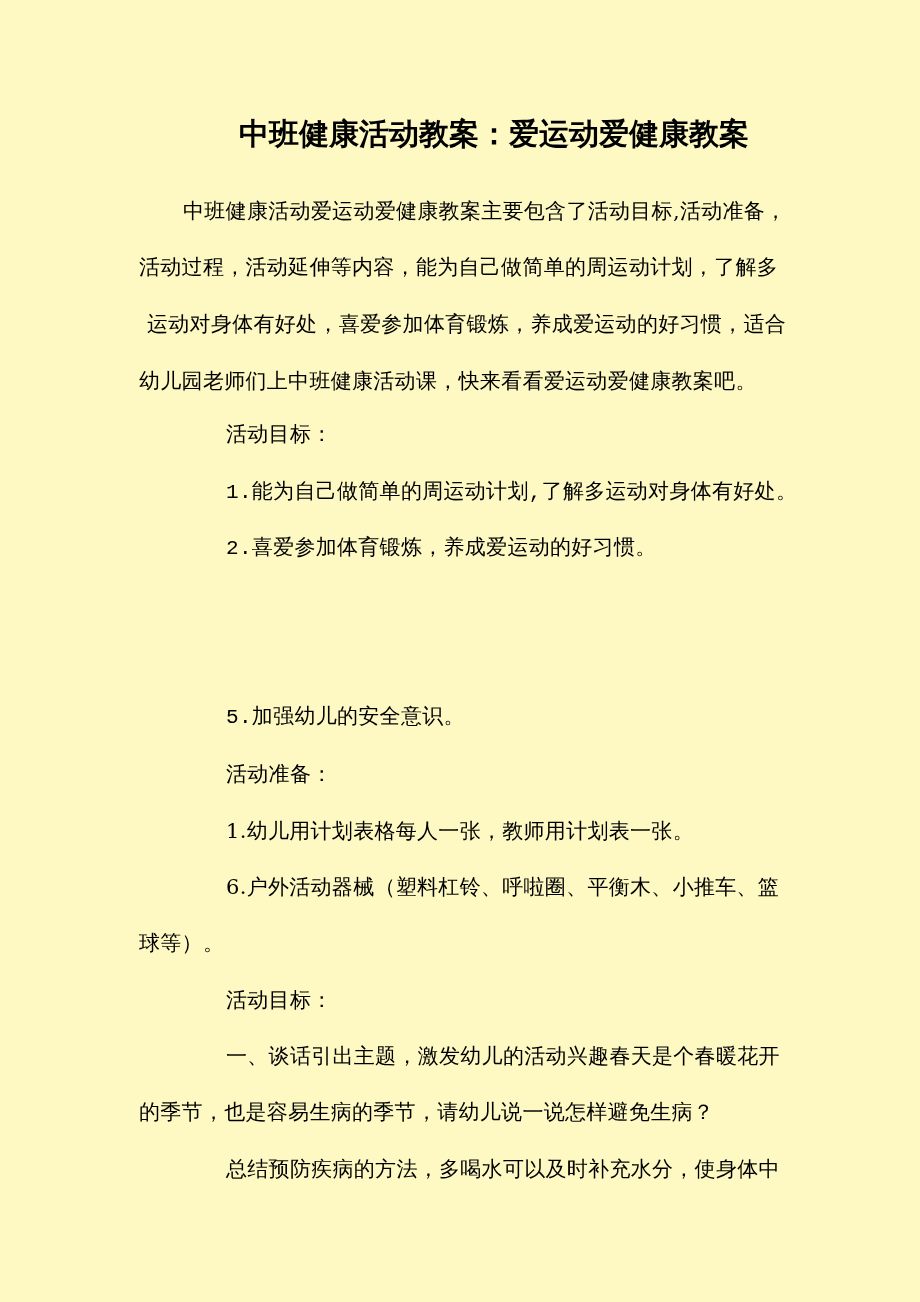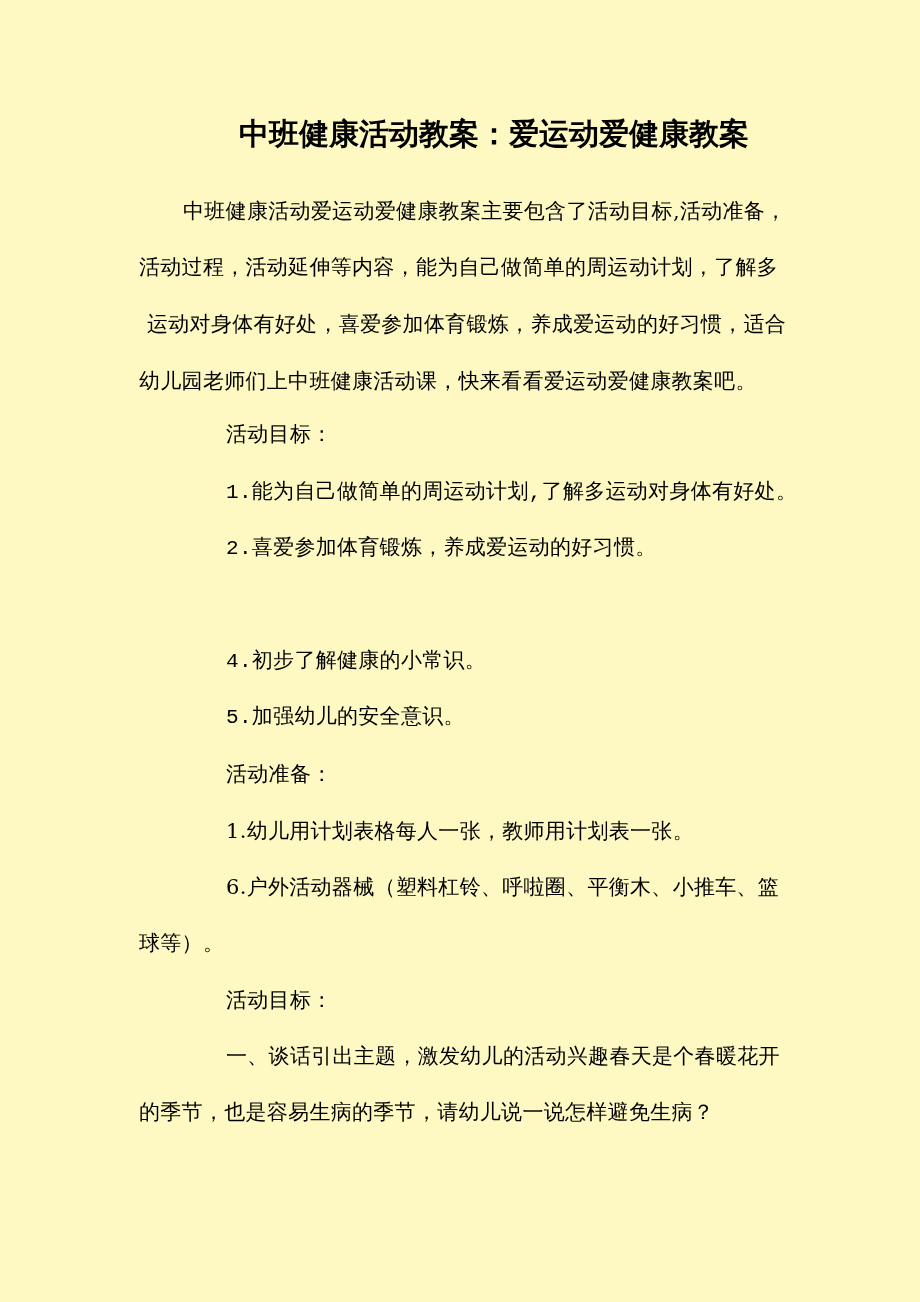--- a/index.html
+++ b/index.html
@@ -59,25 +59,25 @@
   <div class="title">中班健康活动教案：爱运动爱健康教案</div>
 
   <div class="line serif" style="left:183px; top:196px;">中班健康活动爱运动爱健康教案主要包含了活动目标,活动准备，</div>
   <div class="line serif" style="left:139px; top:252px;">活动过程，活动延伸等内容，能为自己做简单的周运动计划，了解多</div>
   <div class="line serif" style="left:139px; top:309px;margin-left:8px;">运动对身体有好处，喜爱参加体育锻炼，养成爱运动的好习惯，适合</div>
   <div class="line serif" style="left:139px; top:366px;">幼儿园老师们上中班健康活动课，快来看看爱运动爱健康教案吧。</div>
 
   <div class="line sans" style="left:226px; top:421px;">活动目标：</div>
   <div class="line sans" style="left:226px; top:478px;">1.能为自己做简单的周运动计划,了解多运动对身体有好处。</div>
   <div class="line sans" style="left:226px; top:534px;">2.喜爱参加体育锻炼，养成爱运动的好习惯。</div>
-  <div class="line sans" style="left:226px; top:647px;">4.初步了解健康的小常识。</div>
   <div class="line sans" style="left:226px; top:703px;">5.加强幼儿的安全意识。</div>
 
   <div class="line serif" style="left:226px; top:759px;">活动准备：</div>
   <div class="line serif" style="left:226px; top:816px;">1.幼儿用计划表格每人一张，教师用计划表一张。</div>
   <div class="line serif" style="left:226px; top:872px;">6.户外活动器械（塑料杠铃、呼啦圈、平衡木、小推车、篮</div>
   <div class="line serif" style="left:139px; top:928px;">球等）。</div>
 
   <div class="line serif" style="left:226px; top:985px;">活动目标：</div>
   <div class="line serif" style="left:139px; top:1097px;">的季节，也是容易生病的季节，请幼儿说一说怎样避免生病？</div>
   <div class="line serif" style="left:226px; top:1041px;">一、谈话引出主题，激发幼儿的活动兴趣春天是个春暖花开</div>
+  <div class="line serif" style="left:226px; top:1154px;">总结预防疾病的方法，多喝水可以及时补充水分，使身体中</div>
 
 </div>
 
 </body></html>

